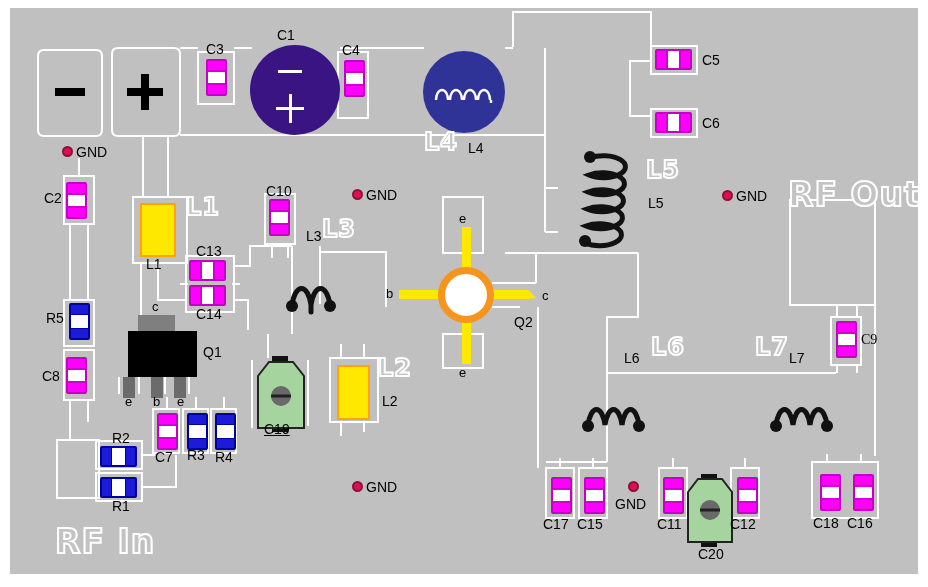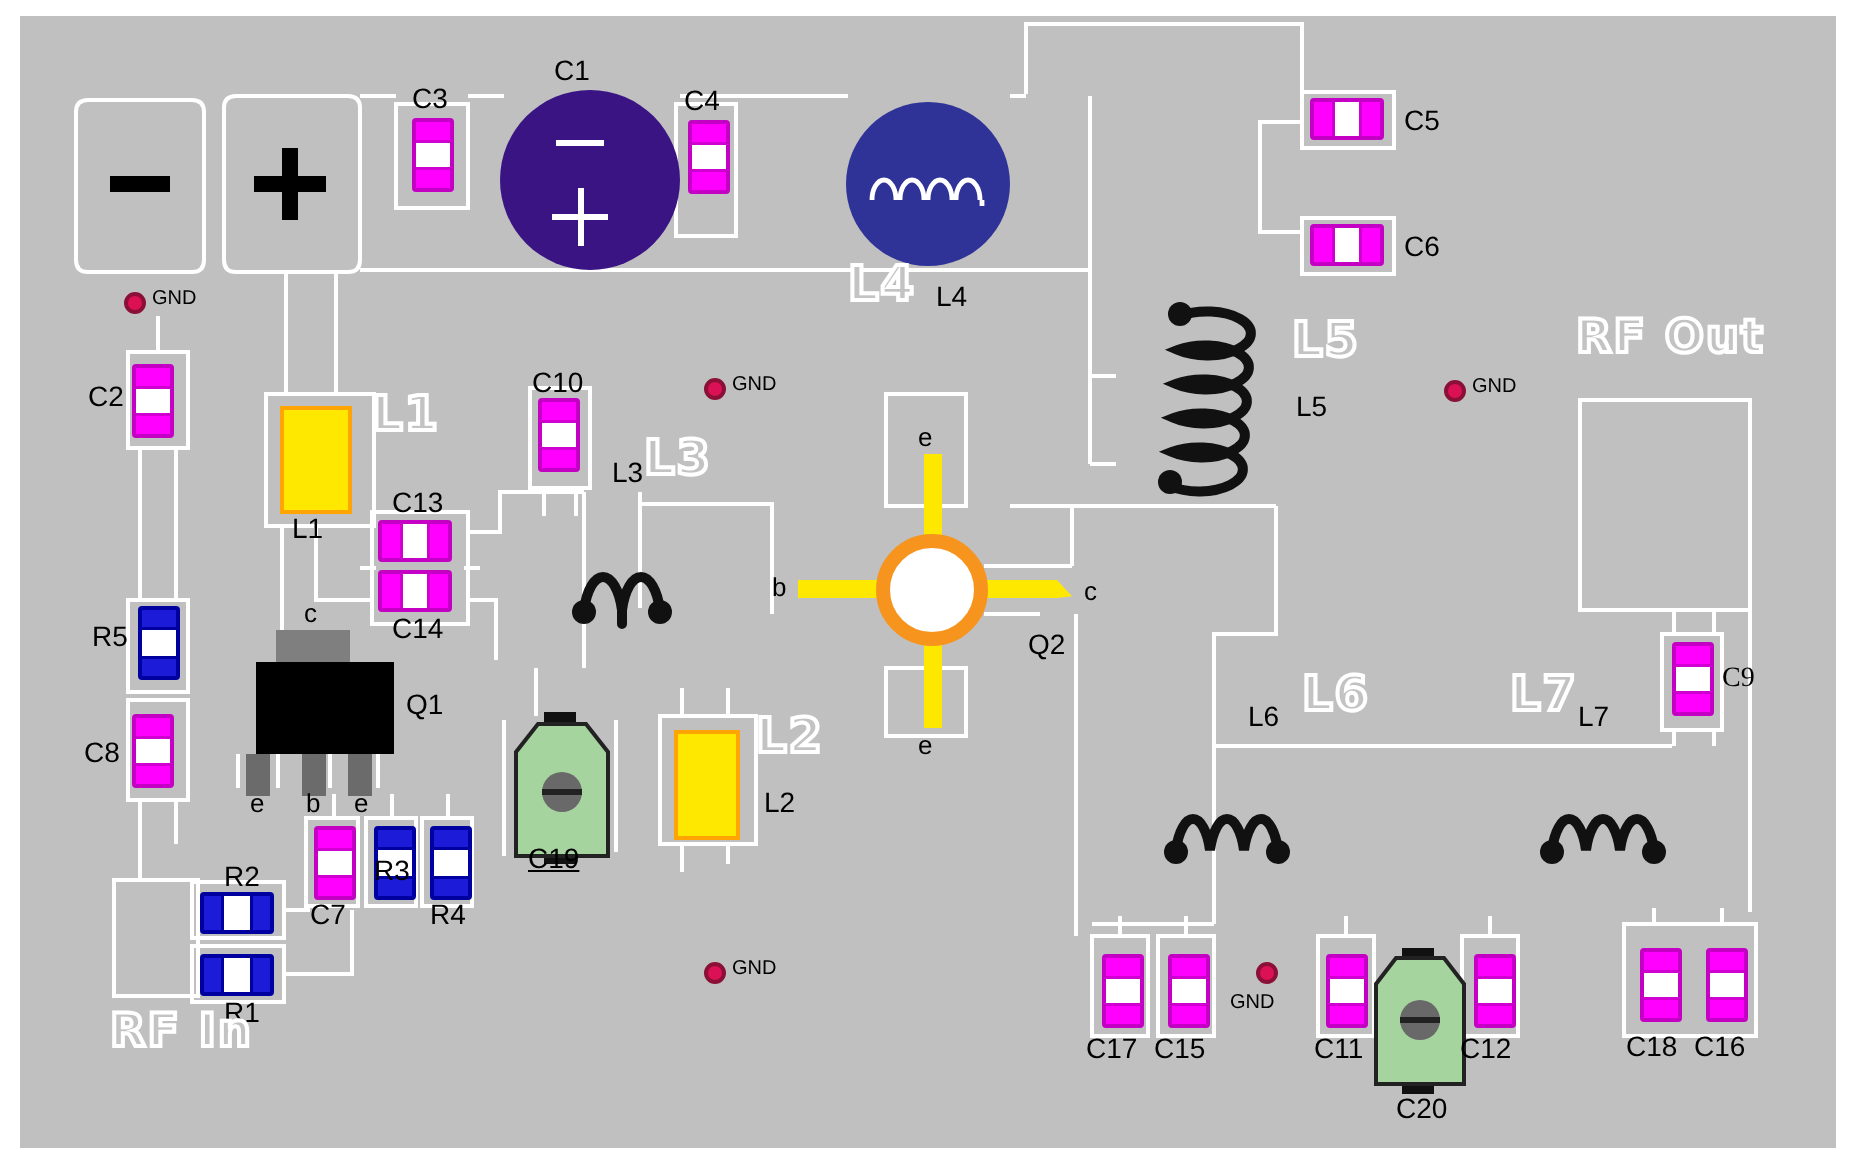--- a/index.html
+++ b/index.html
@@ -16,24 +16,24 @@
   .resv{width:21px;height:37px;border:2px solid #0000A0;border-radius:2px;box-sizing:border-box;
         background:linear-gradient(180deg,#1C1CD8 0 26%,#0000A0 26% 31%,#fff 31% 69%,#0000A0 69% 74%,#1C1CD8 74% 100%);}
   .resh{width:37px;height:21px;border:2px solid #0000A0;border-radius:2px;box-sizing:border-box;
         background:linear-gradient(90deg,#1C1CD8 0 26%,#0000A0 26% 31%,#fff 31% 69%,#0000A0 69% 74%,#1C1CD8 74% 100%);}
   .ycoil{background:#FFE800;border:2px solid #FFA400;box-sizing:border-box;}
   .refl{font-size:14px;color:#000;white-space:nowrap;line-height:1;}
   .pinl{font-size:13px;color:#000;line-height:1;}
   .silk{font-weight:bold;color:#c3c3c3;-webkit-text-stroke:2px #fff;
         text-shadow:0 0 1px #fff;letter-spacing:1px;white-space:nowrap;line-height:1;
         font-family:"DejaVu Sans",sans-serif;}
-  .silk-big{font-size:23px;}
+  .silk-big{font-size:33px;margin-top:20px;}
   .silk-ind{font-size:24px;}
   .gnd-dot{width:11px;height:11px;border-radius:50%;background:#DC1054;border:2px solid #8B1038;box-sizing:border-box;}
-  .gnd-lbl{font-size:10px;color:#000;line-height:1;}
+  .gnd-lbl{font-size:14px;color:#000;line-height:1;}
   .blk{background:#000;}
   .gry{background:#7F7F7F;}
   .pin{background:#6B6B6B;}
   .white-bar{background:#fff;}
   .q2lead{background:#FFE800;}
   .q2circle{width:56px;height:56px;border-radius:50%;background:#fff;border:7px solid #F7941E;box-sizing:border-box;}
 </style>
 </head>
 <body>
 
@@ -188,21 +188,21 @@
   <div class="abs refl" style="left:196px;top:244px;">C13</div>
   <div class="abs refl" style="left:196px;top:307px;text-align:center;">C14</div>
   <div class="abs refl" style="left:46px;top:311px;">R5</div>
   <div class="abs refl" style="left:42px;top:369px;">C8</div>
   <div class="abs pinl" style="left:152px;top:300px;">c</div>
   <div class="abs refl" style="left:203px;top:345px;">Q1</div>
   <div class="abs pinl" style="left:125px;top:395px;">e</div>
   <div class="abs pinl" style="left:153px;top:395px;">b</div>
   <div class="abs pinl" style="left:177px;top:395px;">e</div>
   <div class="abs refl" style="left:155px;top:450px;">C7</div>
-  <div class="abs refl" style="left:187px;top:428px;">R3</div>
+  <div class="abs refl" style="left:187px;top:448px;">R3</div>
   <div class="abs refl" style="left:215px;top:450px;">R4</div>
   <div class="abs refl" style="left:112px;top:431px;">R2</div>
   <div class="abs refl" style="left:112px;top:499px;">R1</div>
   <div class="abs refl" style="left:266px;top:184px;">C10</div>
   <div class="abs refl" style="left:306px;top:229px;">L3</div>
   <div class="abs refl" style="left:468px;top:141px;">L4</div>
   <div class="abs refl" style="left:648px;top:196px;">L5</div>
   <div class="abs refl" style="left:264px;top:422px;text-decoration:underline;">C19</div>
   <div class="abs refl" style="left:382px;top:394px;">L2</div>
   <div class="abs pinl" style="left:459px;top:212px;">e</div>

